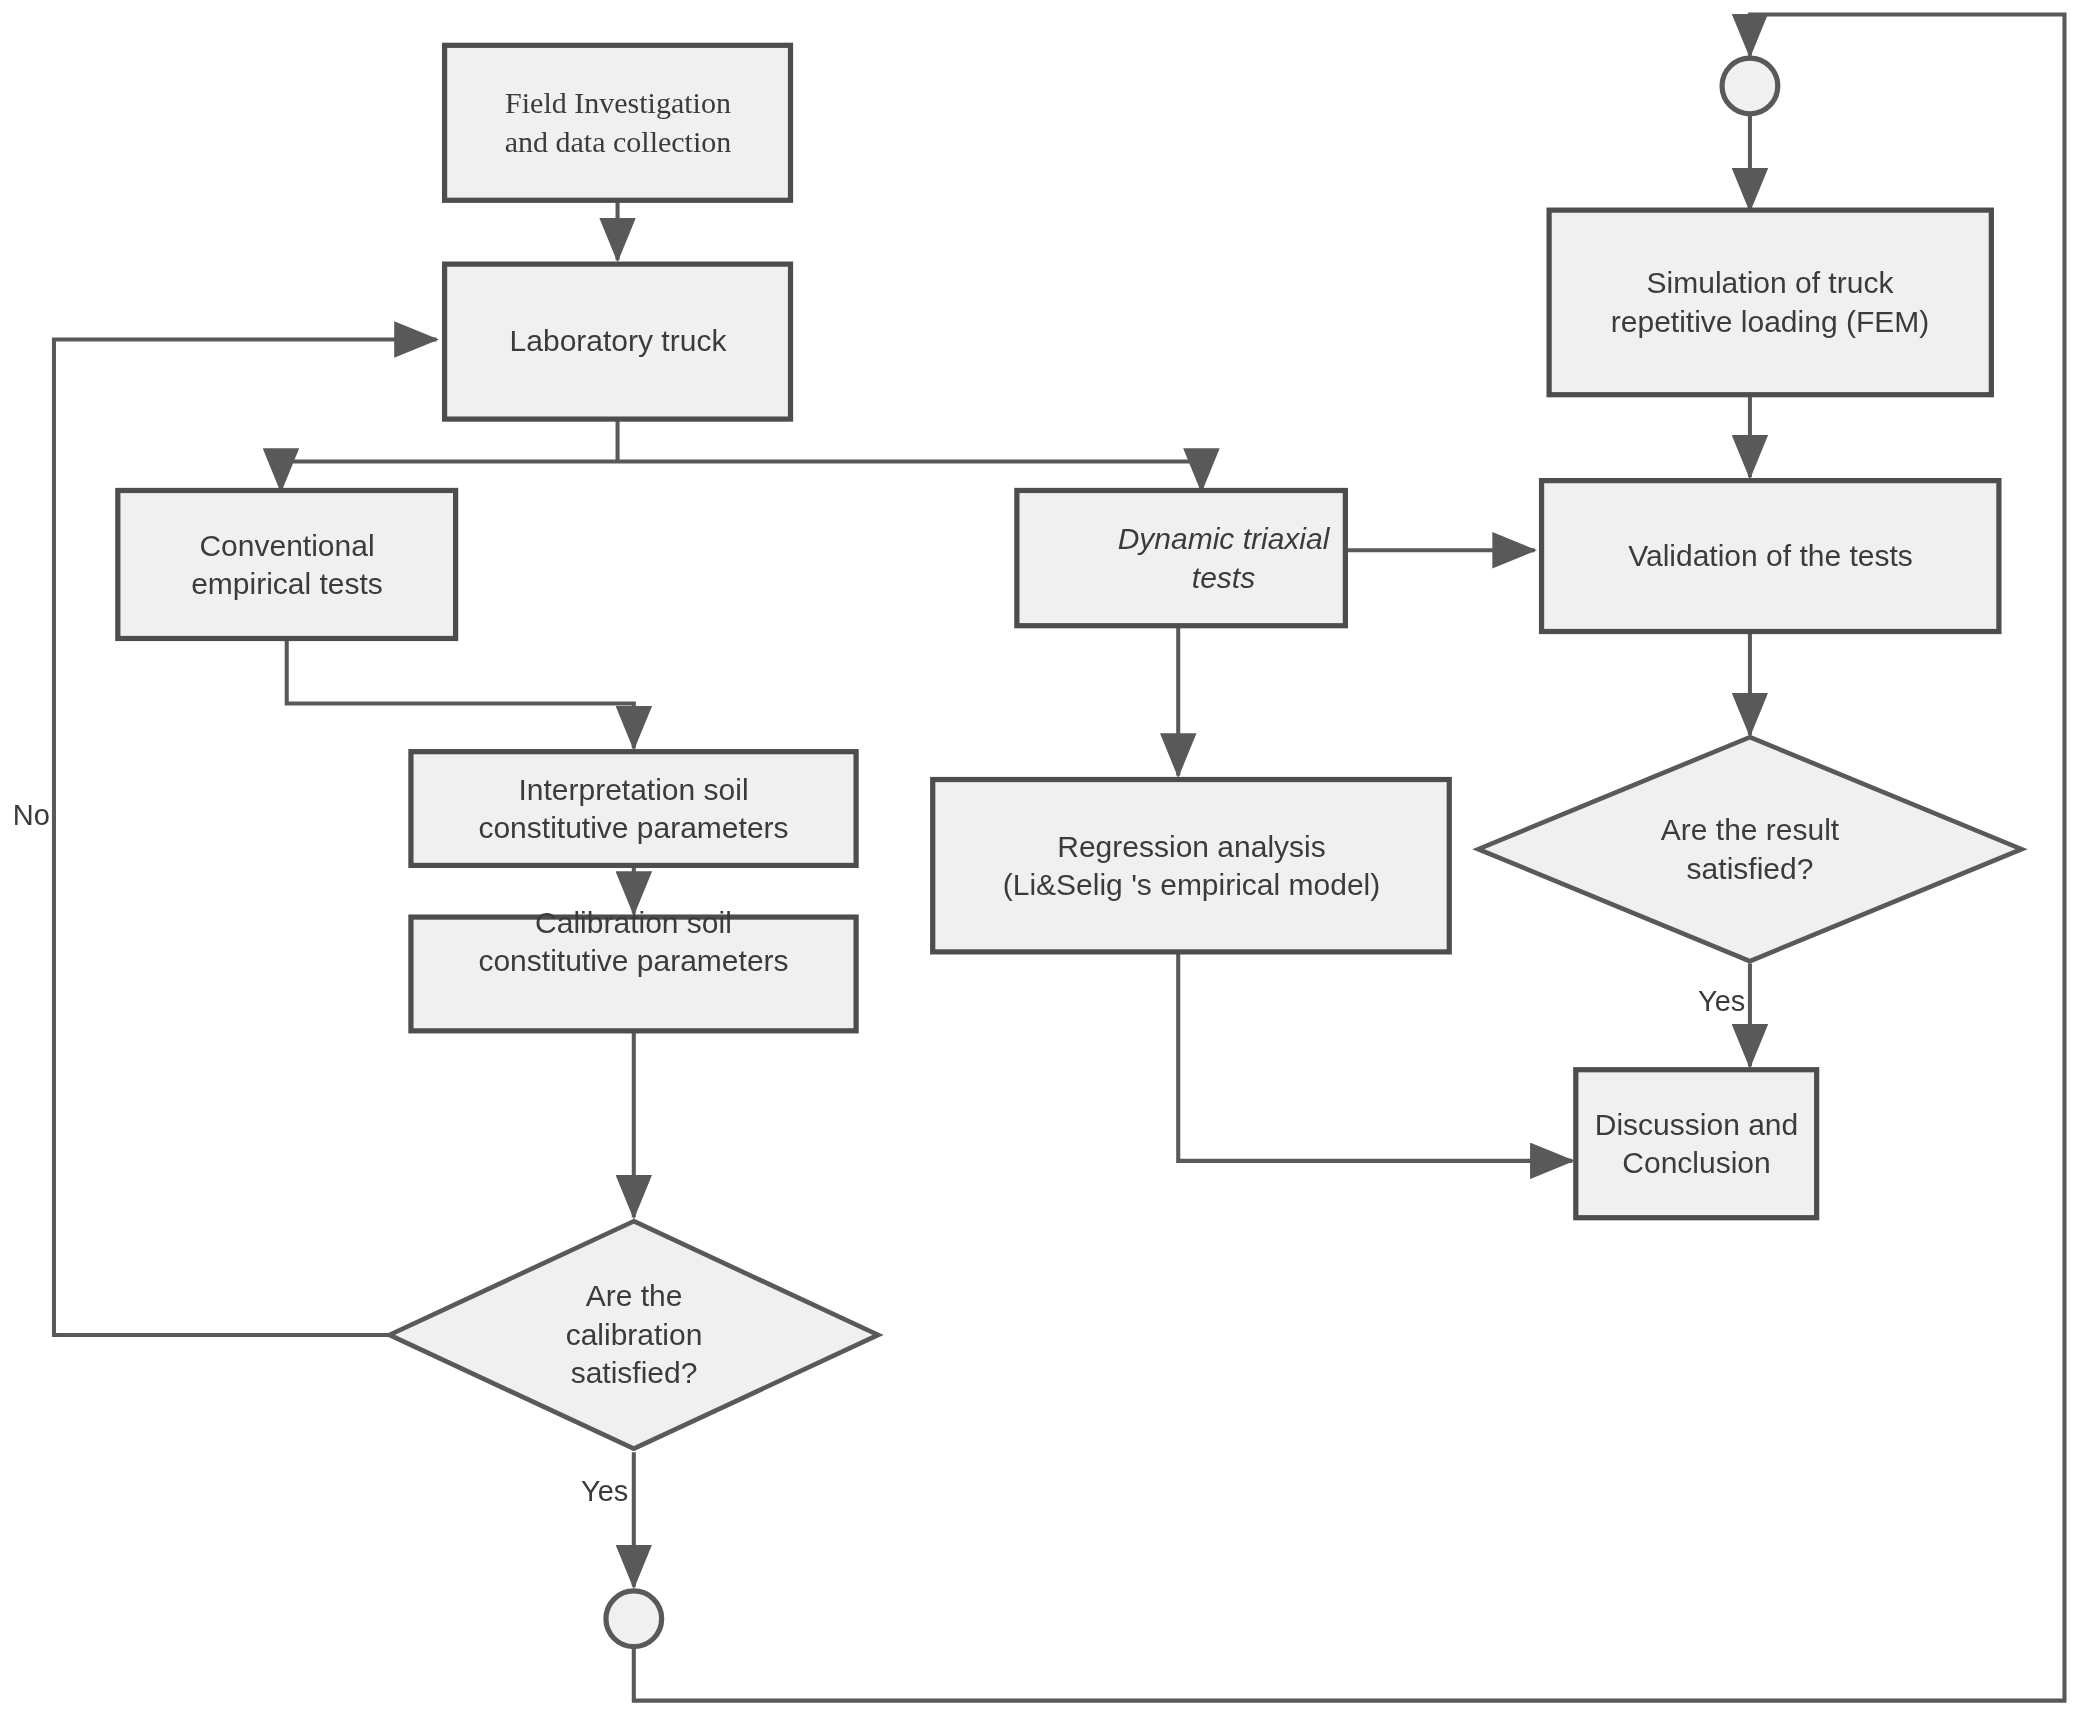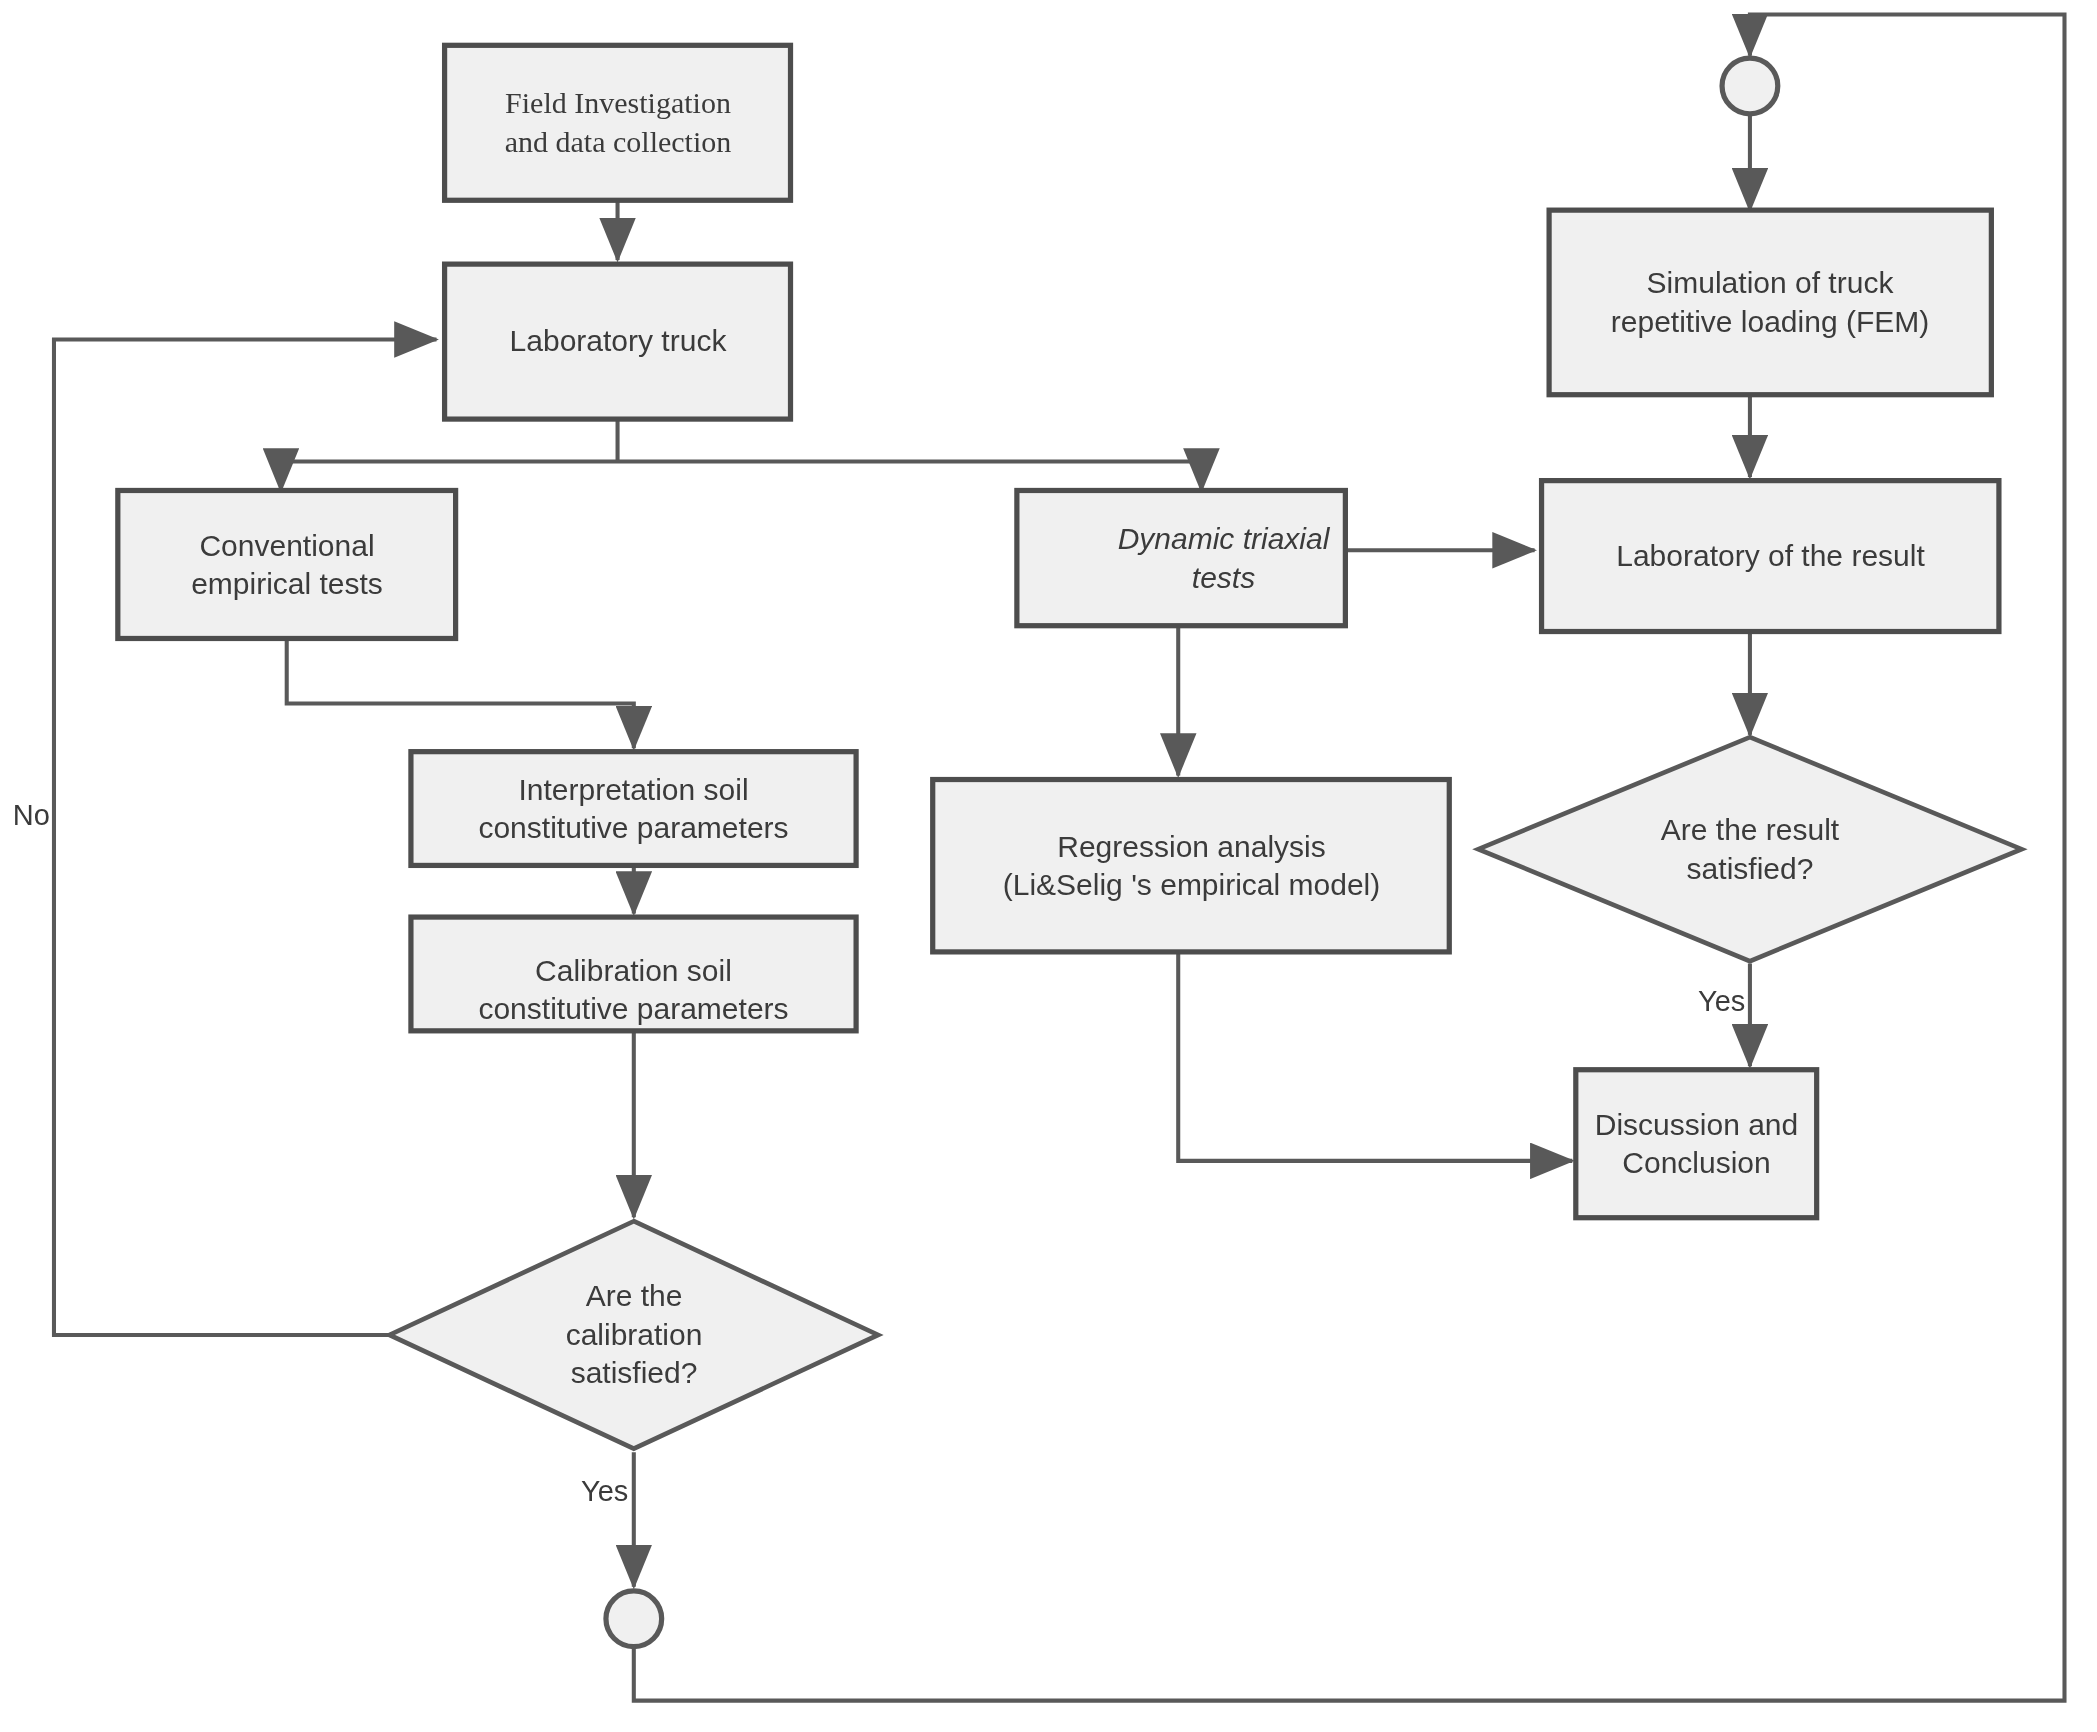--- a/index.html
+++ b/index.html
@@ -147,30 +147,30 @@
 
   <div class="node-label" style="left:118px; top:491px; width:338px; height:148px;">Conventional
 empirical tests</div>
 
   <div class="node-label" style="left:1059px; top:491px; width:329px; height:135px;font-style:italic;">Dynamic triaxial
 tests</div>
 
   <div class="node-label" style="left:411px; top:752px; width:445px; height:114px;">Interpretation soil
 constitutive parameters</div>
 
-  <div class="node-label" style="left:411px; top:933px; width:445px; height:114px;">Calibration soil
+  <div class="node-label" style="left:411px; top:885px; width:445px; height:114px;">Calibration soil
 constitutive parameters</div>
 
   <div class="node-label" style="left:933px; top:780px; width:517px; height:172px;">Regression analysis
 (Li&amp;Selig 's empirical model)</div>
 
   <div class="node-label" style="left:1549px; top:210px; width:442px; height:185px;">Simulation of truck
 repetitive loading (FEM)</div>
 
-  <div class="node-label" style="left:1542px; top:481px; width:457px; height:151px;">Laboratory of the result</div>
+  <div class="node-label" style="left:1542px; top:481px; width:457px; height:151px;">Validation of the tests</div>
 
   <div class="node-label" style="left:1576px; top:1070px; width:241px; height:148px;">Discussion and
 Conclusion</div>
 
   <div class="node-label" style="left:460px; top:1248px; width:348px; height:174px;">Are the
 calibration
 satisfied?</div>
 
   <div class="node-label" style="left:1567px; top:780px; width:366px; height:139px;">Are the result
 satisfied?</div>

